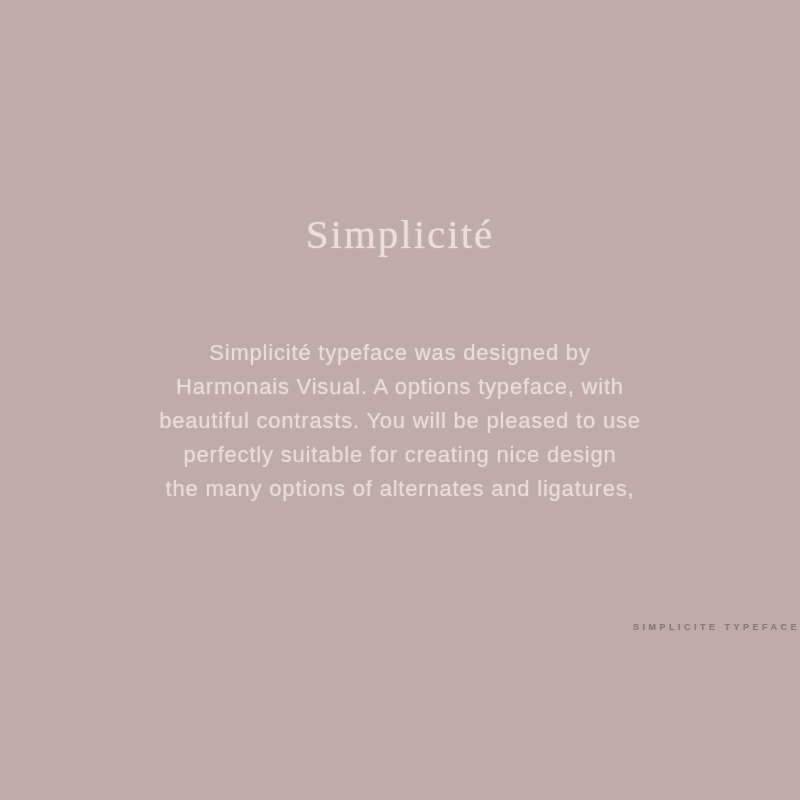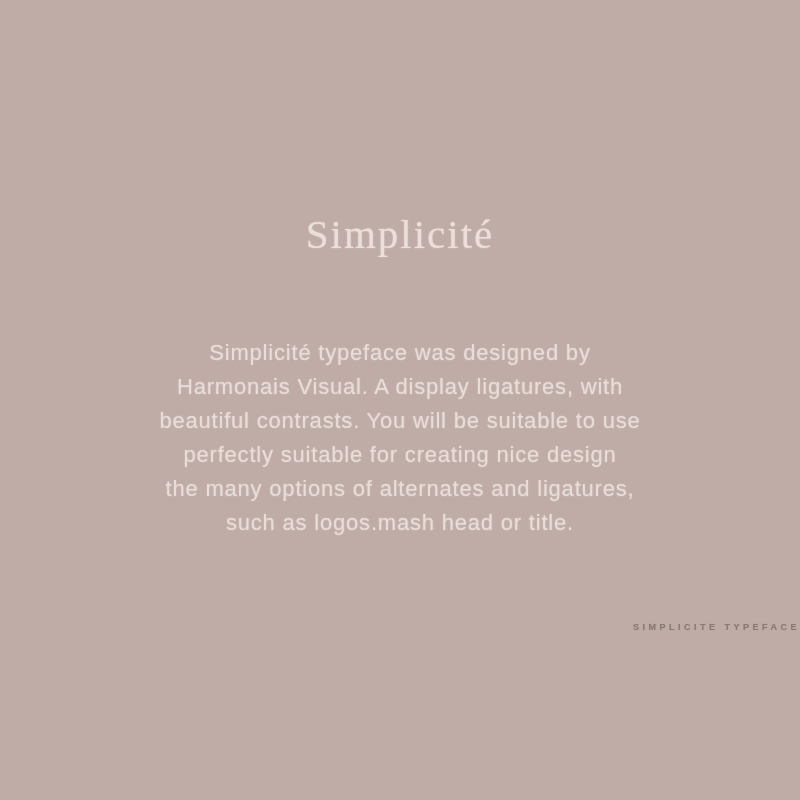--- a/index.html
+++ b/index.html
@@ -60,22 +60,21 @@
 </style>
 </head>
 <body>
 
 <div class="poster">
 
   <h1 class="title">Simplicité</h1>
 
   <div class="paragraph">
     <span class="line">Simplicité typeface was designed by</span>
-    <span class="line">Harmonais Visual. A display ligatures, with</span>
-    <span class="line">beautiful contrasts. You will be suitable to use</span>
+    <span class="line">Harmonais Visual. A options typeface, with</span>
+    <span class="line">beautiful contrasts. You will be pleased to use</span>
     <span class="line">perfectly suitable for creating nice design</span>
     <span class="line">the many options of alternates and ligatures,</span>
-    <span class="line">such as logos.mash head or title.</span>
   </div>
 
   <div class="footer-label">SIMPLICITE TYPEFACE</div>
 
 </div>
 
 </body></html>

